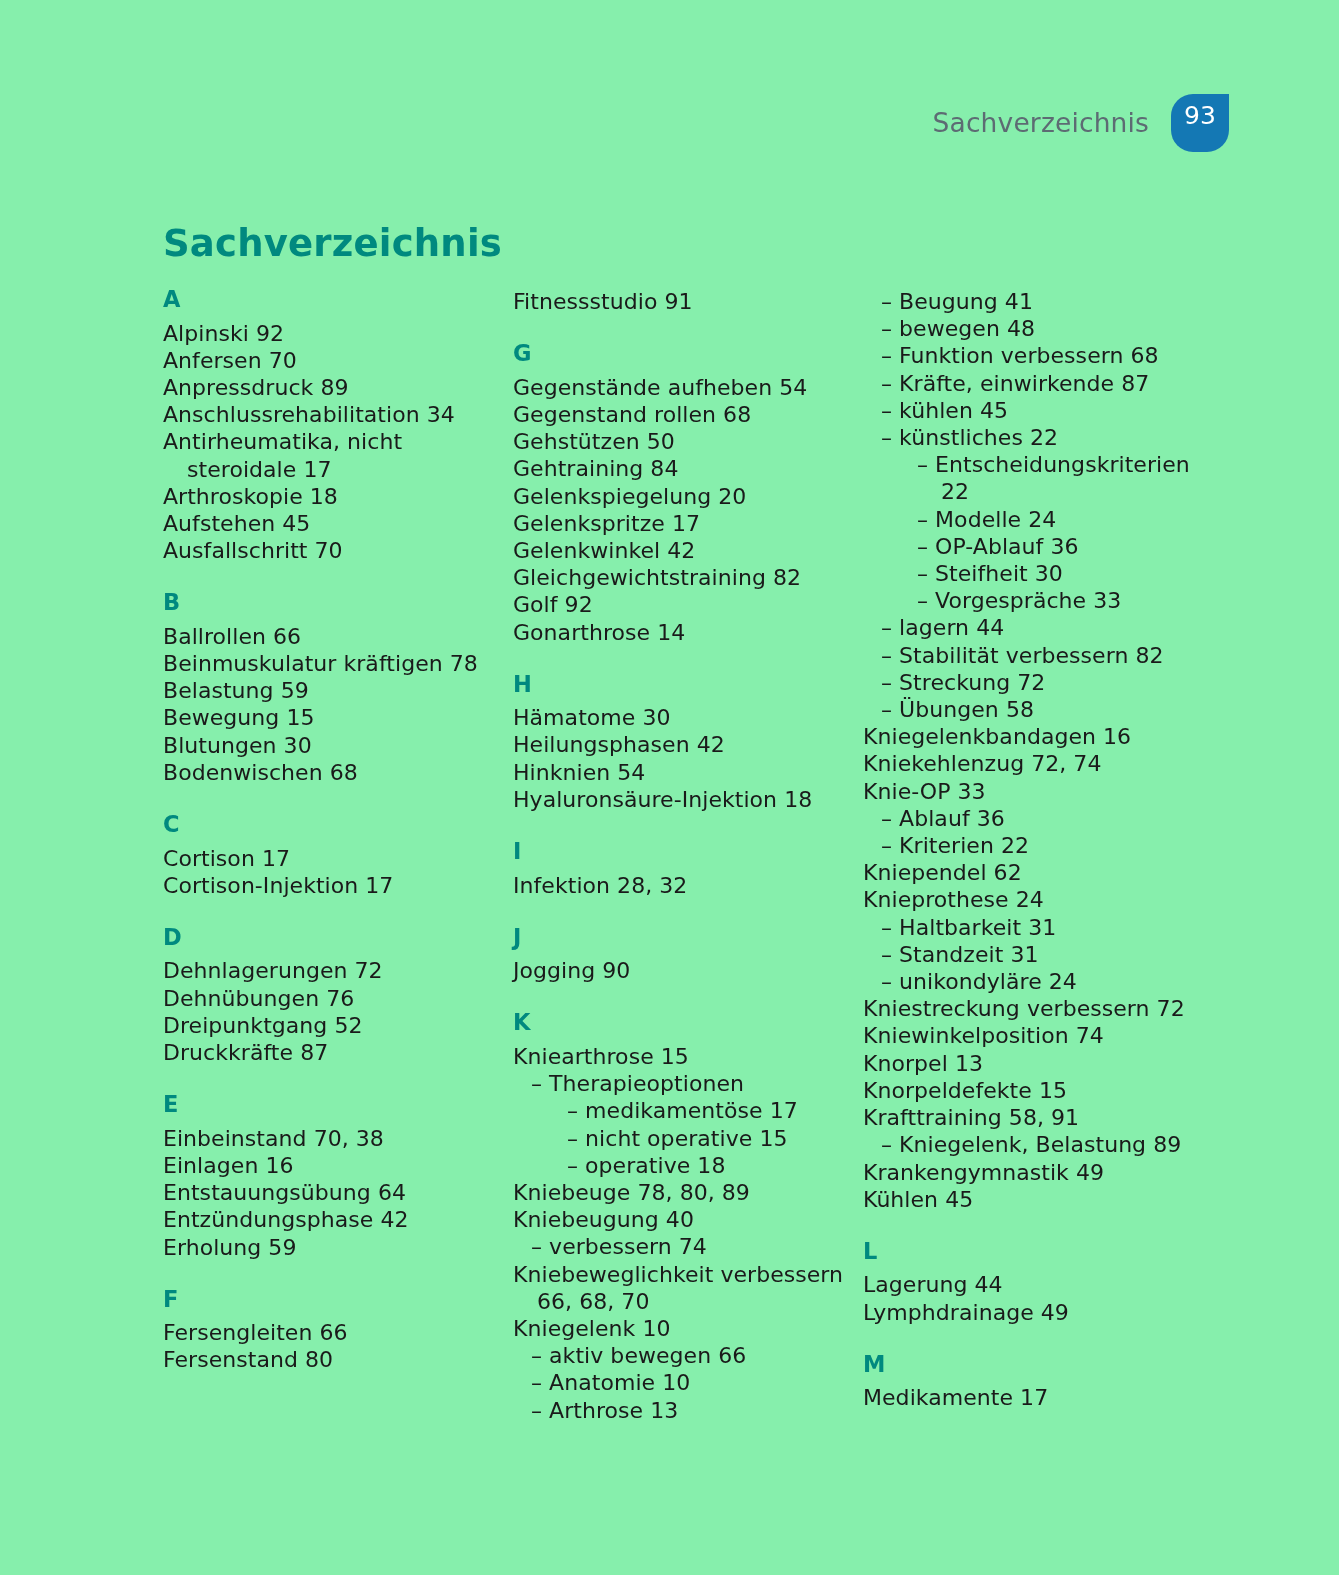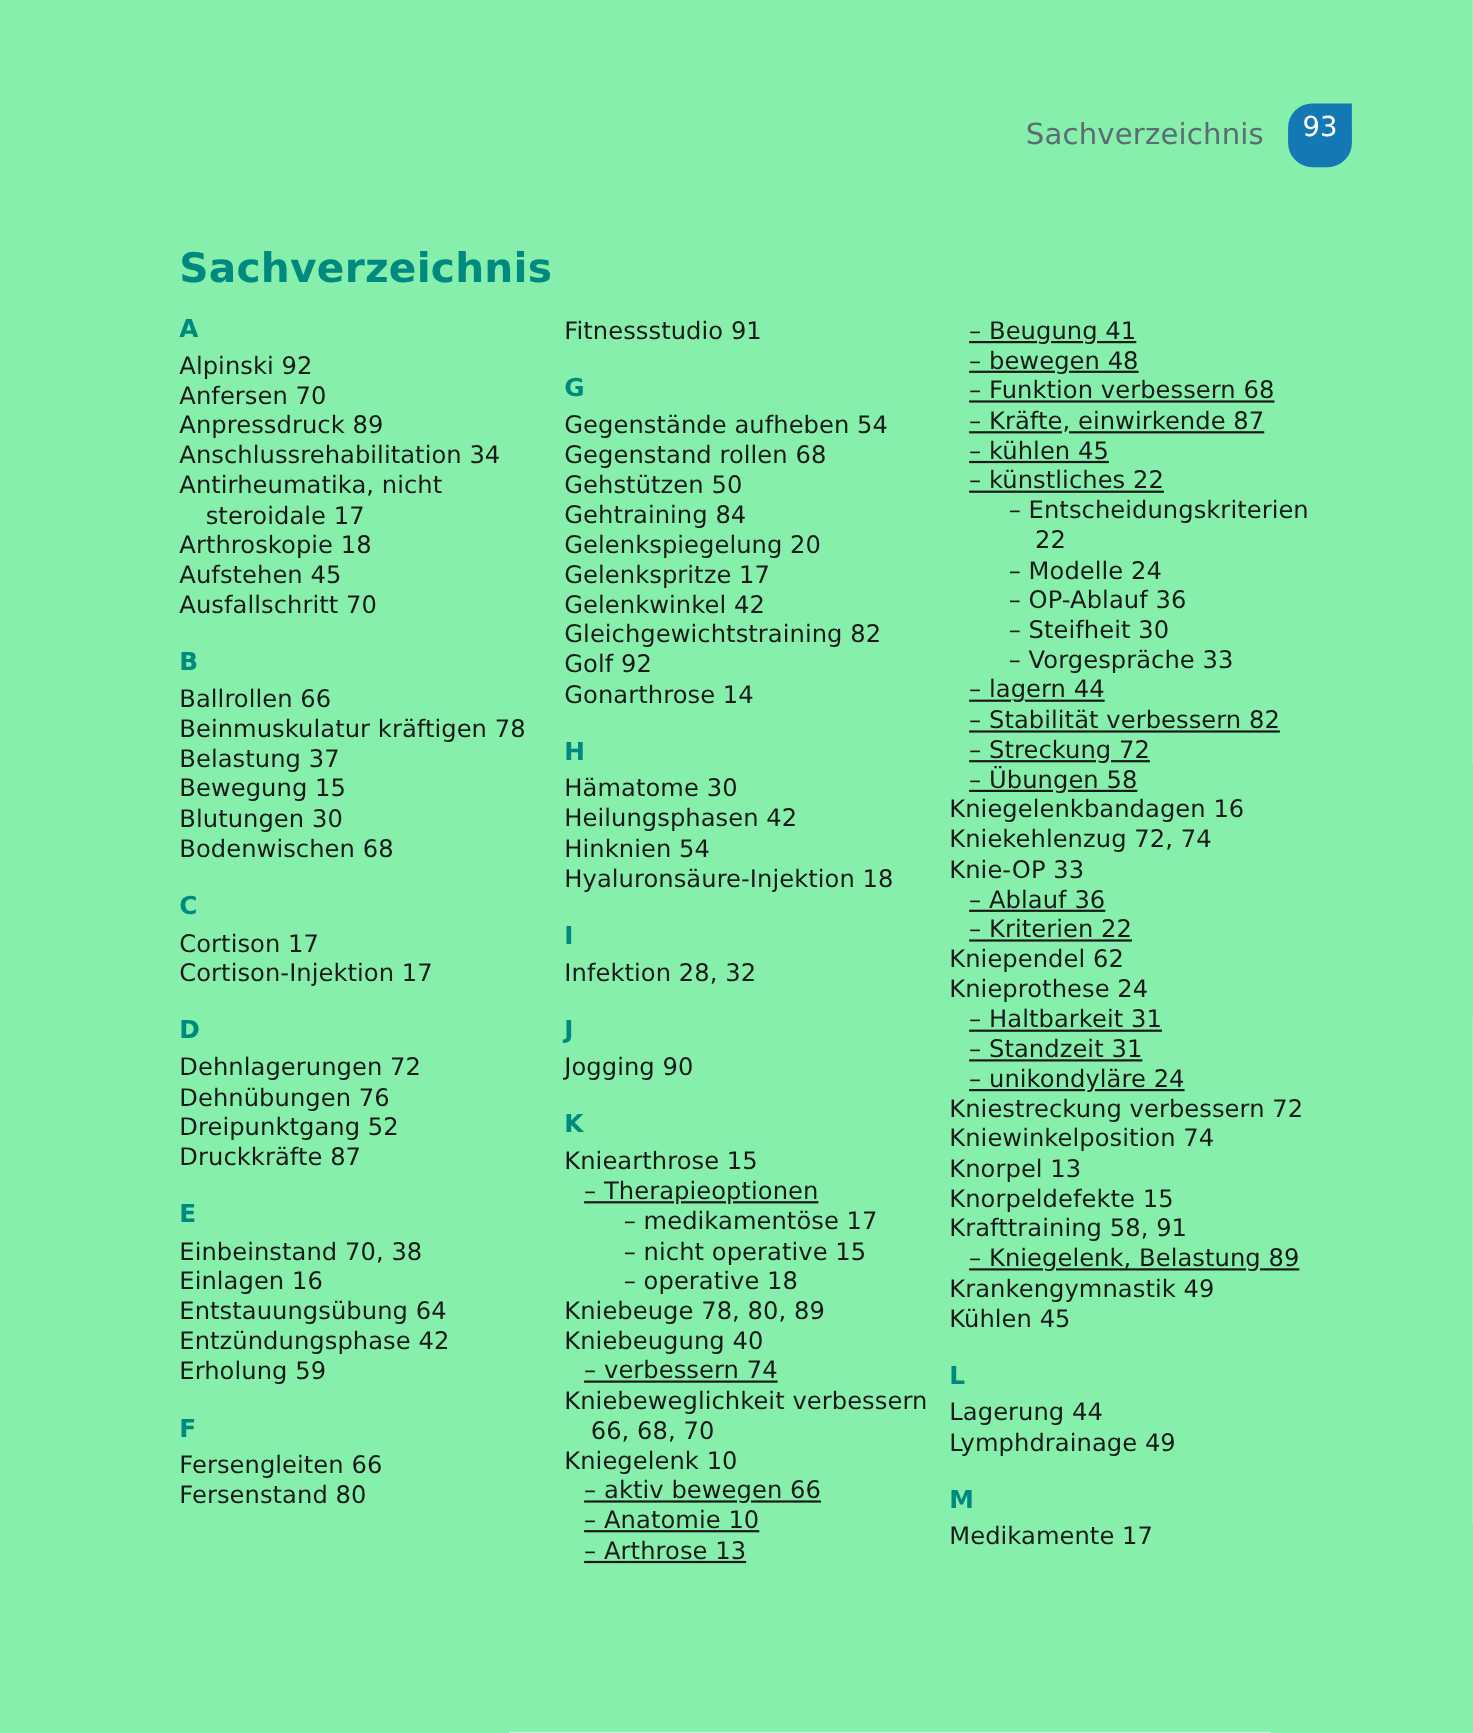--- a/index.html
+++ b/index.html
@@ -101,21 +101,20 @@
     line-height: 27.2px;
     color: #1a1a1a;
     margin: 0;
     padding-left: 24px;
     text-indent: -24px;
     letter-spacing: 0.05px;
   }
   .entry.sub1 {
     padding-left: 42px;
     text-indent: -24px;
-    text-decoration: underline;
   }
   .entry.sub2 {
     padding-left: 78px;
     text-indent: -24px;
   }
 </style>
 </head>
 <body>
 
 <div class="page">
@@ -134,21 +133,21 @@
         <div class="entry">Anfersen 70</div>
         <div class="entry">Anpressdruck 89</div>
         <div class="entry">Anschlussrehabilitation 34</div>
         <div class="entry">Antirheumatika, nicht steroidale 17</div>
         <div class="entry">Arthroskopie 18</div>
         <div class="entry">Aufstehen 45</div>
         <div class="entry">Ausfallschritt 70</div>
         <div class="letter-heading spaced">B</div>
         <div class="entry">Ballrollen 66</div>
         <div class="entry">Beinmuskulatur kräftigen 78</div>
-        <div class="entry">Belastung 37</div>
+        <div class="entry">Belastung 59</div>
         <div class="entry">Bewegung 15</div>
         <div class="entry">Blutungen 30</div>
         <div class="entry">Bodenwischen 68</div>
         <div class="letter-heading spaced">C</div>
         <div class="entry">Cortison 17</div>
         <div class="entry">Cortison-Injektion 17</div>
         <div class="letter-heading spaced">D</div>
         <div class="entry">Dehnlagerungen 72</div>
         <div class="entry">Dehnübungen 76</div>
         <div class="entry">Dreipunktgang 52</div>

